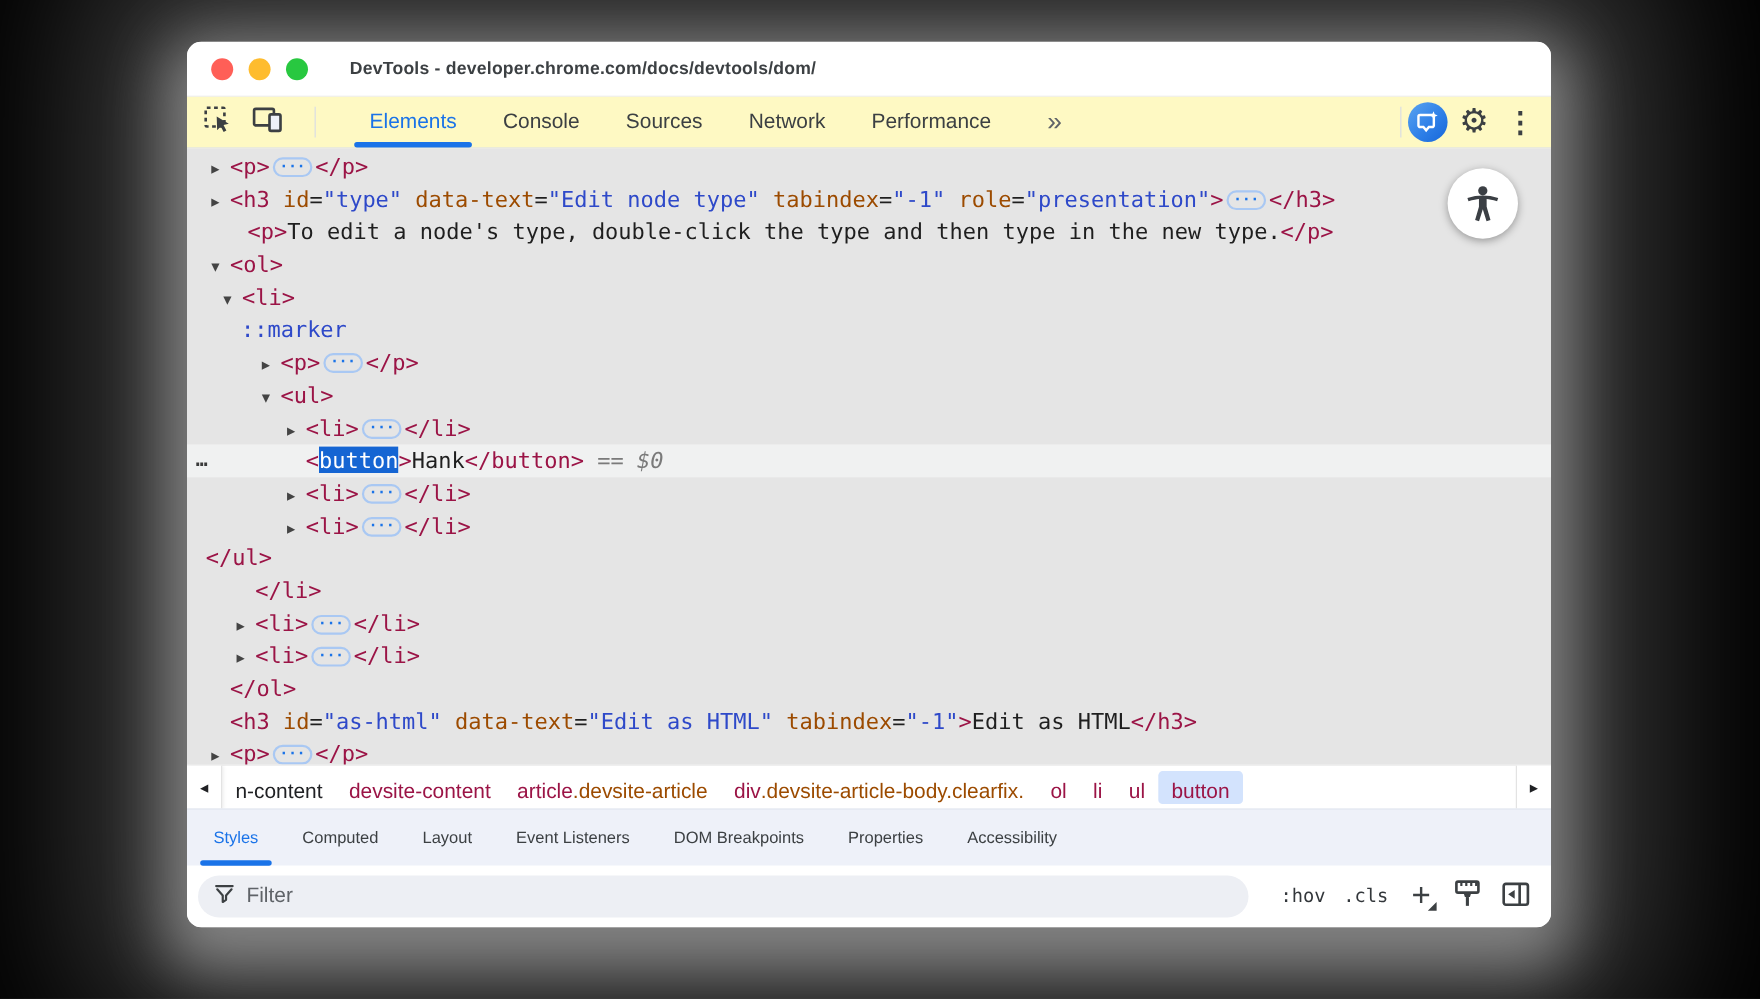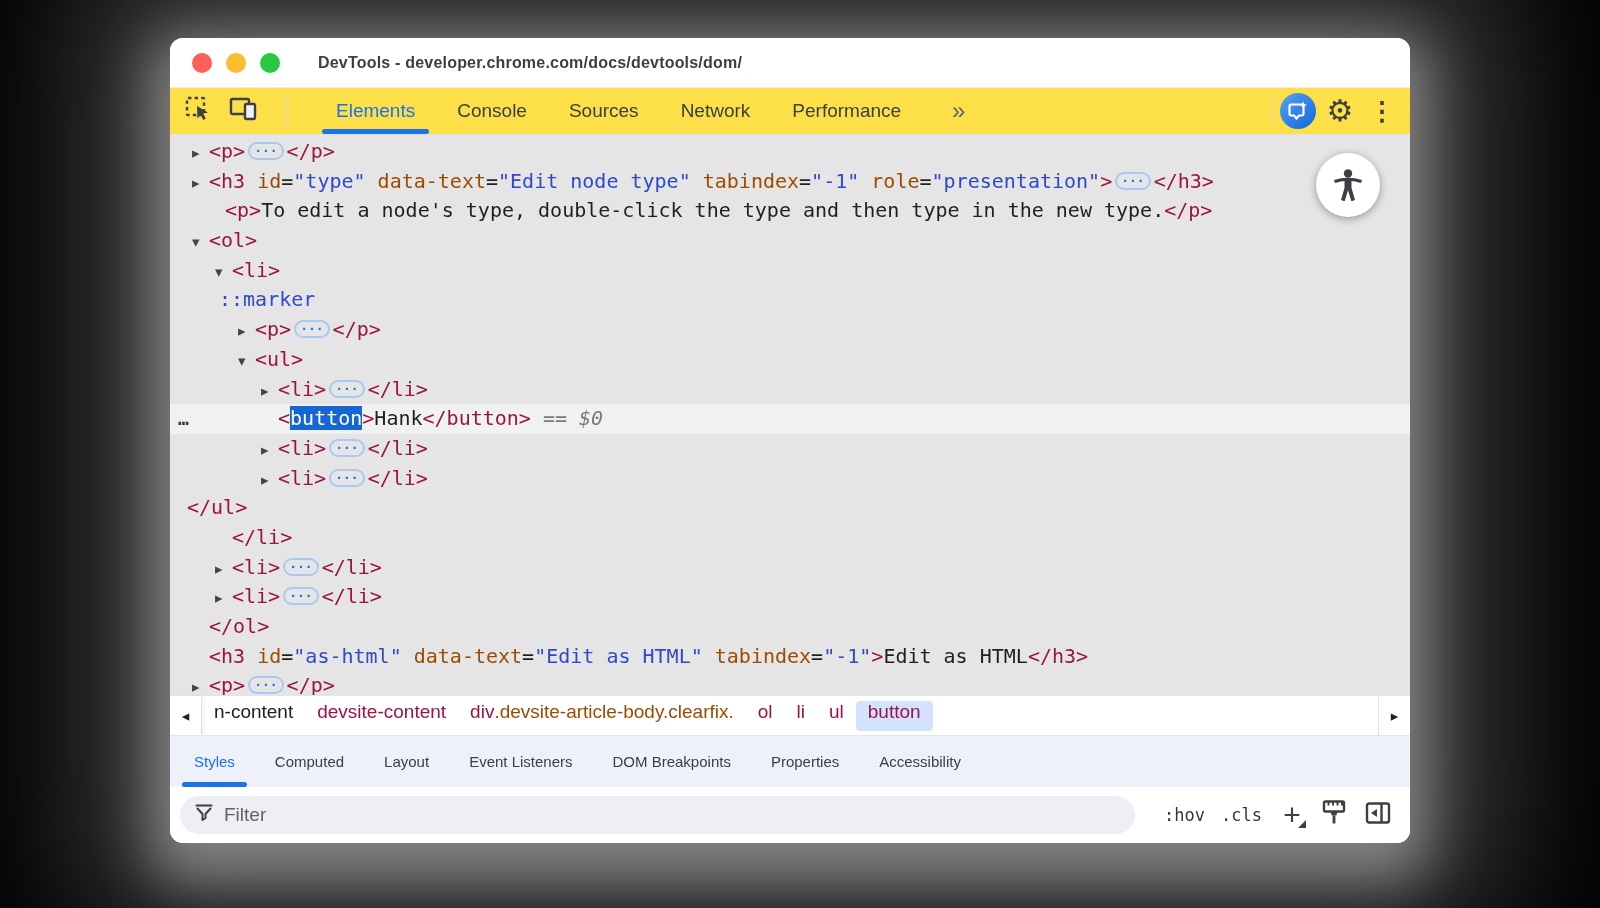--- a/index.html
+++ b/index.html
@@ -15,21 +15,21 @@
 
   
   .titlebar { height:50px; flex:0 0 50px; display:flex; align-items:center;
               background:#fff; border-bottom:1px solid #ececec; padding-left:12px; }
   .lights { display:flex; gap:14px; padding:0 10px; }
   .light { width:20px; height:20px; border-radius:50%; }
   .light.red{ background:#ff5f57; } .light.yellow{ background:#febc2e; } .light.green{ background:#28c840; }
   .win-title { margin-left:28px; font-size:16px; font-weight:700; color:#3c4043; letter-spacing:.2px; }
 
   
-  .toolbar { height:47px; flex:0 0 47px; background:#fde047; border-bottom:1px solid #dde1ea;
+  .toolbar { height:47px; flex:0 0 47px; background:#fef9c3; border-bottom:1px solid #dde1ea;
              display:flex; align-items:stretch;gap:16px; }
   .tb-icons { display:flex; align-items:center; gap:10px; padding:0 8px 0 10px; }
   .tb-btn { width:36px; height:34px; display:flex; align-items:center; justify-content:center;
             border-radius:6px; cursor:pointer; }
   .vdiv { width:1px; height:28px; background:#d6dbe7; align-self:center; }
   .tabs { display:flex; align-items:stretch; margin-left:12px; }
   .ttab { position:relative; display:flex; align-items:center; padding:0 21px;
           font-size:19px; color:#3c4043; cursor:pointer; white-space:nowrap; }
   .ttab.active { color:#1a73e8; }
   .ttab.active::after { content:""; position:absolute; left:7px; right:7px; bottom:0; height:5px;
@@ -69,21 +69,21 @@
                 display:flex; align-items:center; justify-content:center; }
 
   
   .crumbbar { height:40px; flex:0 0 40px; background:#fff; border-top:1px solid #e4e4e4;
               display:flex; align-items:stretch; font-size:19px; }
   .crumb-nav { width:32px; display:flex; align-items:center; justify-content:center;
                color:#202124; font-size:15px; cursor:pointer; background:#fff; }
   .crumb-nav.left { border-right:1px solid #e0e0e0; box-shadow:2px 0 3px rgba(0,0,0,.06); }
   .crumb-nav.right{ border-left:1px solid #e0e0e0; margin-left:auto; }
   .crumbs { display:flex; align-items:center; overflow:hidden; }
-  .crumb { display:flex; align-items:flex-start; height:30px; padding:0 12px; border-radius:4px;
+  .crumb { display:flex; align-items:flex-end; height:30px; padding:0 12px; border-radius:4px;
            cursor:pointer; white-space:nowrap; }
   .crumb.selected { background:#d3e3fd; }
   .c-plain { color:#202124; } .c-tag { color:#9b1446; } .c-cls { color:#9c4b00; }
 
   
   .sbtabs { height:52px; flex:0 0 52px; background:#eef1f9; border-top:1px solid #e2e5ee;
             display:flex; align-items:stretch; padding-left:4px; }
   .sbtab { position:relative; display:flex; align-items:center; padding:0 20px;
            font-size:15px; color:#3c4043; cursor:pointer; white-space:nowrap; }
   .sbtab.active { color:#1a73e8; }
@@ -174,21 +174,21 @@
     <div class="a11y-float">
       <svg width="40" height="40" viewBox="0 0 40 40">
         <circle cx="20" cy="8.5" r="4.2" fill="#3b3f44"></circle>
         <path d="M6 15 q14 -4.5 28 0 l-1 3 q-6.5 -1.8 -9.5 -2 l0 7 3.5 12 -3.6 1.2 -3.4 -11 -3.4 11 -3.6 -1.2 3.5 -12 0 -7 q-3 .2 -9.5 2 z" fill="#3b3f44"></path>
       </svg>
     </div>
   <div class="trow" style="padding-left: 22px;"><span class="arrow">▸</span><span class="sg-tag">&lt;p&gt;</span><span class="sg-pill">···</span><span class="sg-tag">&lt;/p&gt;</span></div>
       <div class="trow" style="padding-left: 22px;"><span class="arrow">▸</span><span class="sg-tag">&lt;h3</span><span class="sg-plain"> </span><span class="sg-attr">id</span><span class="sg-plain">=</span><span class="sg-val">"type"</span><span class="sg-plain"> </span><span class="sg-attr">data-text</span><span class="sg-plain">=</span><span class="sg-val">"Edit node type"</span><span class="sg-plain"> </span><span class="sg-attr">tabindex</span><span class="sg-plain">=</span><span class="sg-val">"-1"</span><span class="sg-plain"> </span><span class="sg-attr">role</span><span class="sg-plain">=</span><span class="sg-val">"presentation"</span><span class="sg-tag">&gt;</span><span class="sg-pill">···</span><span class="sg-tag">&lt;/h3&gt;</span></div>
       <div class="trow" style="padding-left: 38px;"><span class="arrow"></span><span class="sg-tag">&lt;p&gt;</span><span class="sg-text">To edit a node's type, double-click the type and then type in the new type.</span><span class="sg-tag">&lt;/p&gt;</span></div>
       <div class="trow" style="padding-left: 22px;"><span class="arrow">▾</span><span class="sg-tag">&lt;ol&gt;</span></div>
-      <div class="trow" style="padding-left: 45px;"><span class="arrow">▾</span><span class="sg-tag">&lt;li&gt;</span></div>
+      <div class="trow" style="padding-left: 33px;"><span class="arrow">▾</span><span class="sg-tag">&lt;li&gt;</span></div>
       <div class="trow" style="padding-left: 32px;"><span class="arrow"></span><span class="sg-marker">::marker</span></div>
       <div class="trow" style="padding-left: 68px;"><span class="arrow">▸</span><span class="sg-tag">&lt;p&gt;</span><span class="sg-pill">···</span><span class="sg-tag">&lt;/p&gt;</span></div>
       <div class="trow" style="padding-left: 68px;"><span class="arrow">▾</span><span class="sg-tag">&lt;ul&gt;</span></div>
       <div class="trow" style="padding-left: 91px;"><span class="arrow">▸</span><span class="sg-tag">&lt;li&gt;</span><span class="sg-pill">···</span><span class="sg-tag">&lt;/li&gt;</span></div>
       <div class="trow selected" style="padding-left: 91px;"><span class="gutter-dots">…</span><span class="arrow"></span><span class="sg-tag">&lt;</span><span class="sg-sel">button</span><span class="sg-tag">&gt;</span><span class="sg-text">Hank</span><span class="sg-tag">&lt;/button&gt;</span><span class="sg-grey"> == </span><span class="sg-dollar">$0</span></div>
       <div class="trow" style="padding-left: 91px;"><span class="arrow">▸</span><span class="sg-tag">&lt;li&gt;</span><span class="sg-pill">···</span><span class="sg-tag">&lt;/li&gt;</span></div>
       <div class="trow" style="padding-left: 91px;"><span class="arrow">▸</span><span class="sg-tag">&lt;li&gt;</span><span class="sg-pill">···</span><span class="sg-tag">&lt;/li&gt;</span></div>
       <div class="trow" style=""><span class="arrow"></span><span class="sg-tag">&lt;/ul&gt;</span></div>
       <div class="trow" style="padding-left: 45px;"><span class="arrow"></span><span class="sg-tag">&lt;/li&gt;</span></div>
       <div class="trow" style="padding-left: 45px;"><span class="arrow">▸</span><span class="sg-tag">&lt;li&gt;</span><span class="sg-pill">···</span><span class="sg-tag">&lt;/li&gt;</span></div>
@@ -201,20 +201,24 @@
   <div class="crumbbar">
     <div class="crumb-nav left">◂</div>
     <div class="crumbs" id="crumbs">
         <div class="crumb">
           <span class="c-plain">n-content</span>
         </div>
         <div class="crumb">
           <span class="c-tag">devsite-content</span>
         </div>
         <div class="crumb">
+          <span class="c-tag">article</span>
+          <span class="c-cls">.devsite-article</span>
+        </div>
+        <div class="crumb">
           <span class="c-tag">div</span>
           <span class="c-cls">.devsite-article-body.clearfix.</span>
         </div>
         <div class="crumb">
           <span class="c-tag">ol</span>
         </div>
         <div class="crumb">
           <span class="c-tag">li</span>
         </div>
         <div class="crumb">

